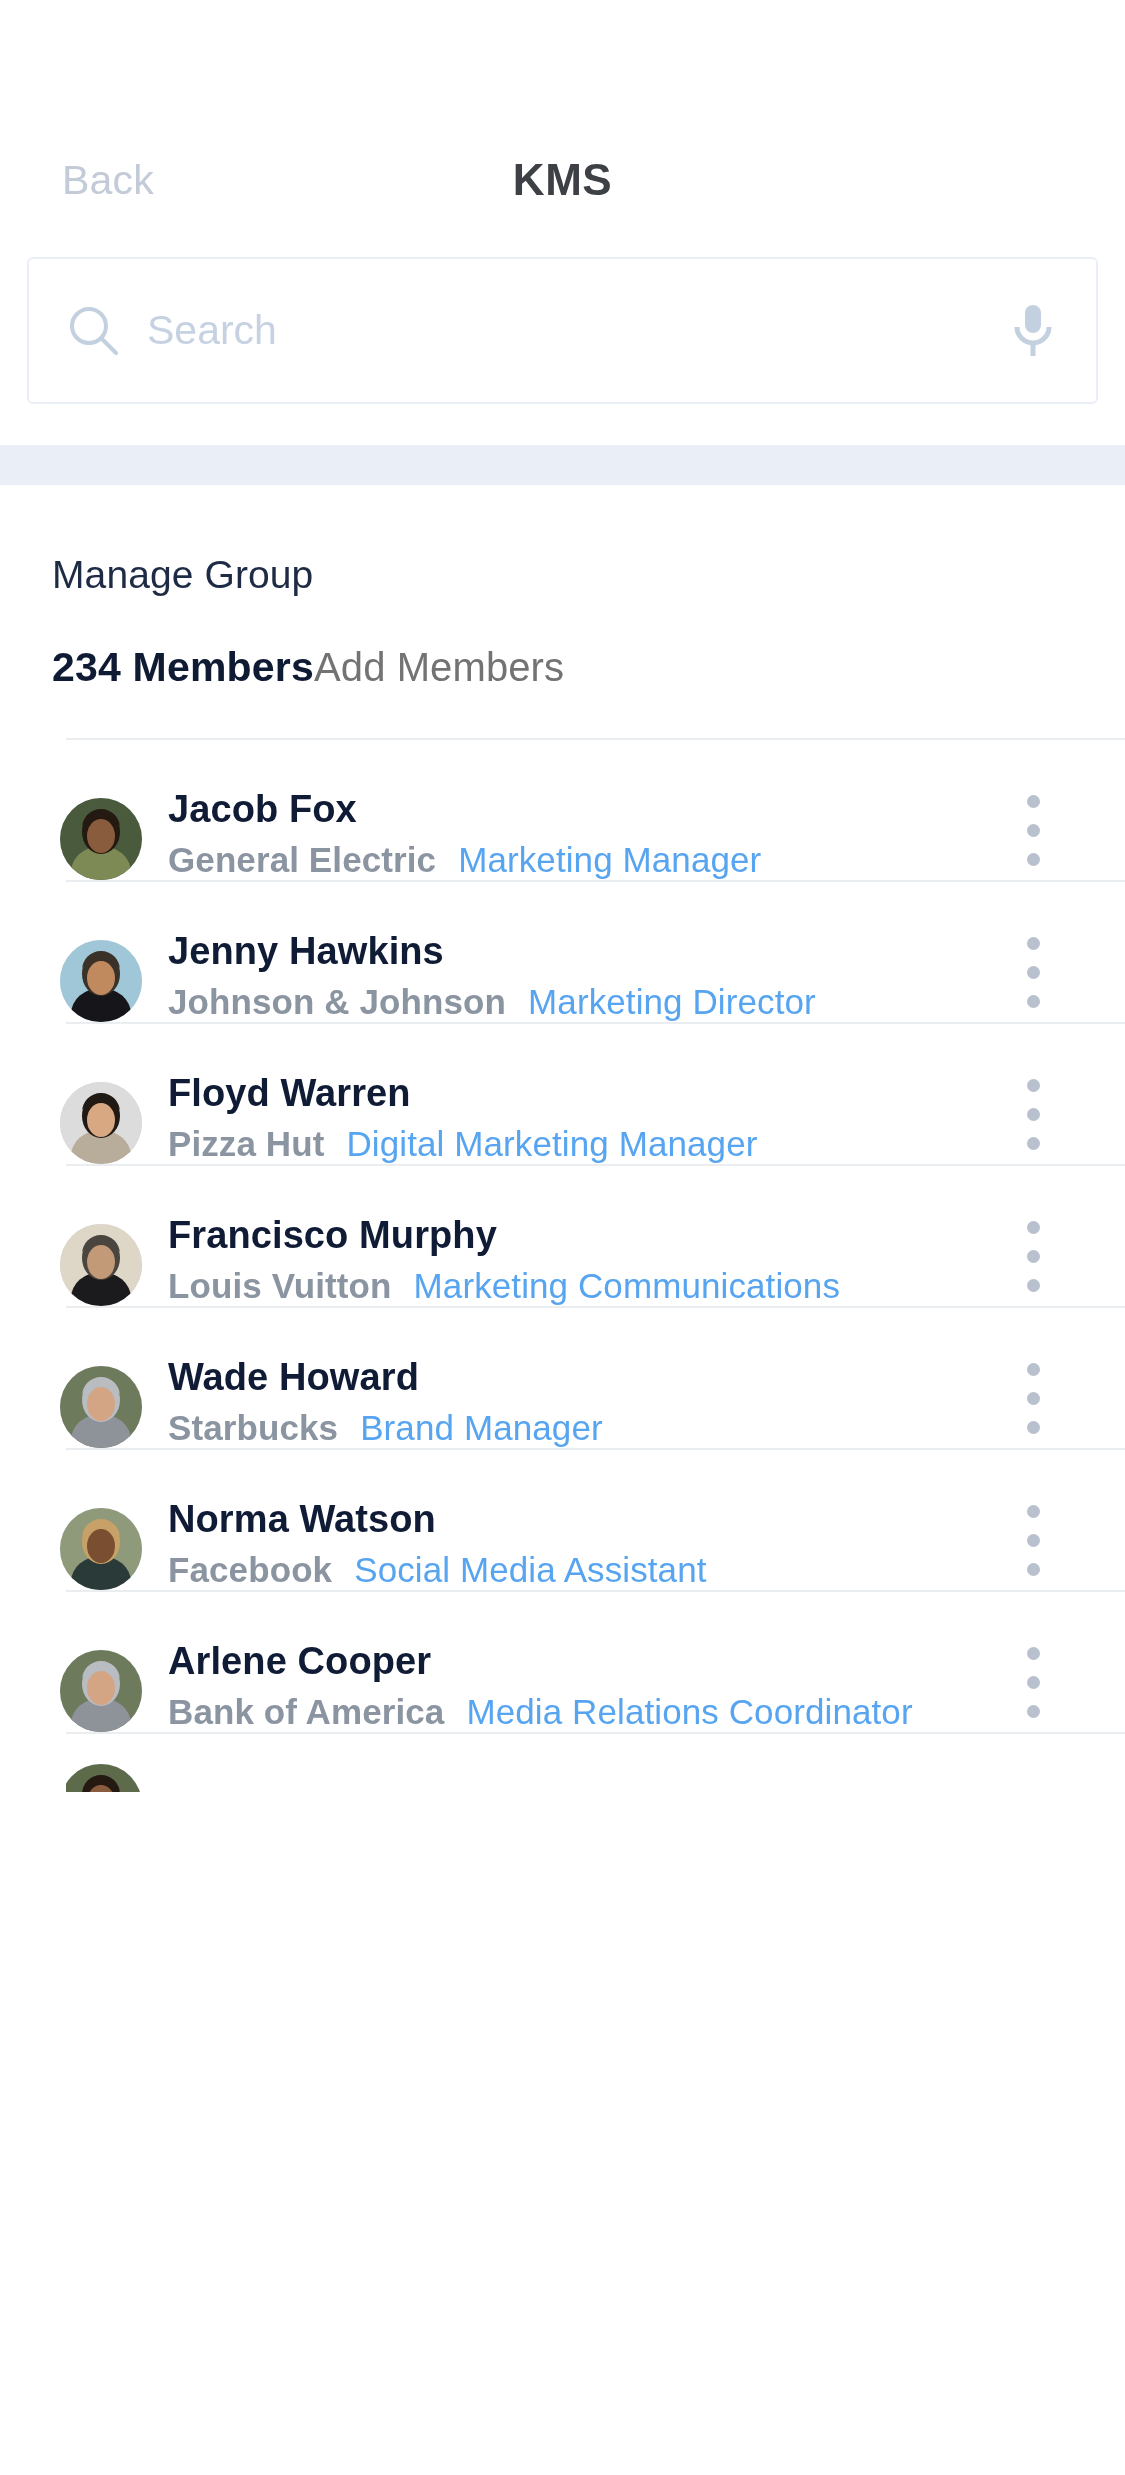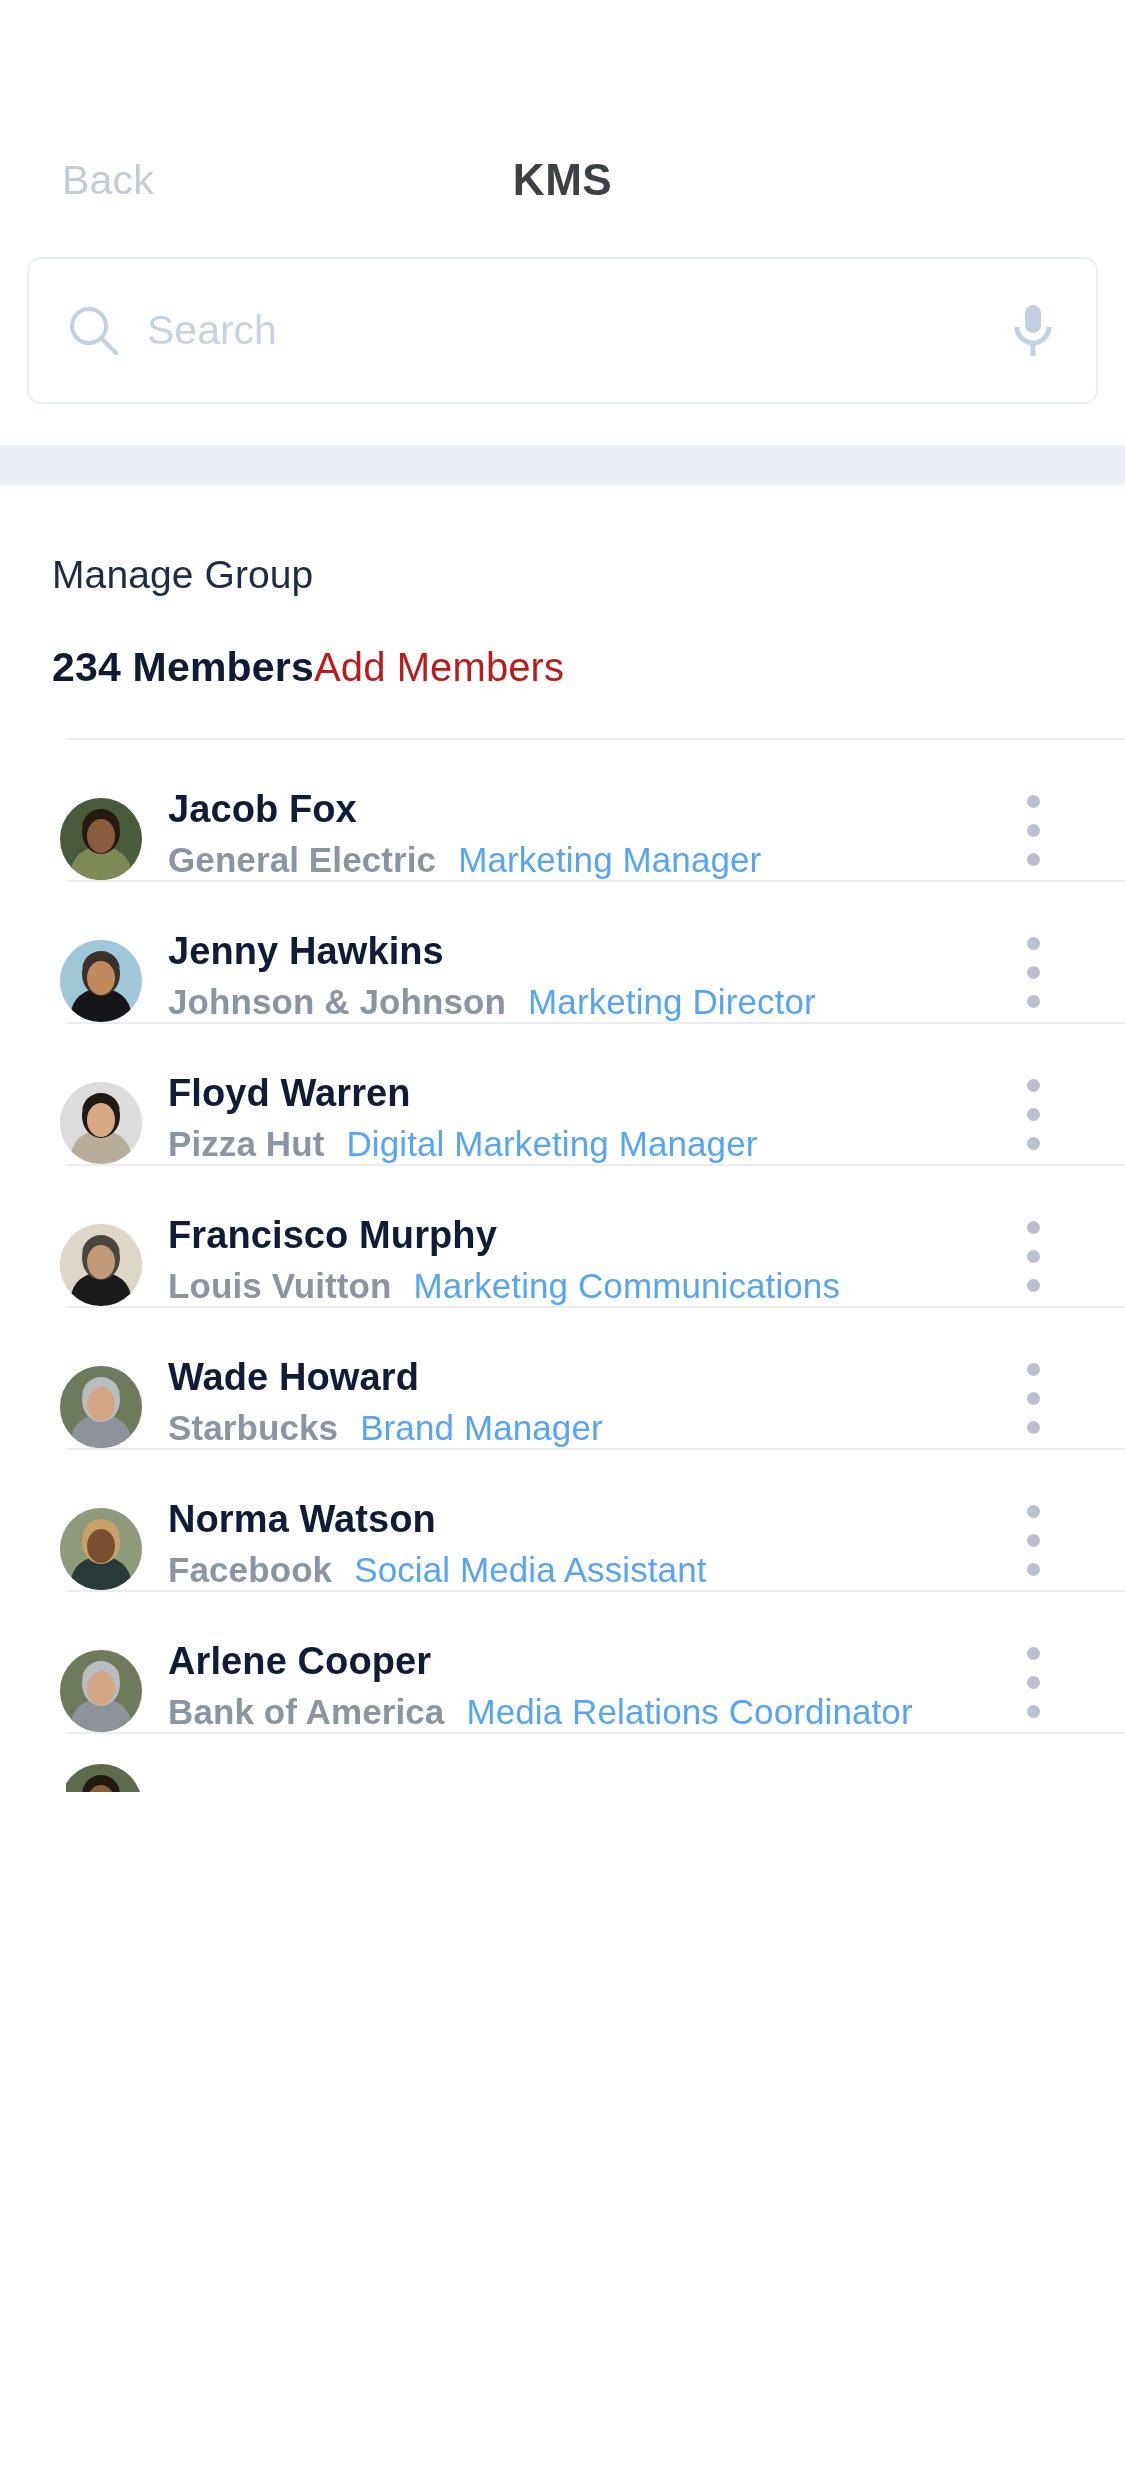--- a/index.html
+++ b/index.html
@@ -63,21 +63,21 @@
 
   
   .search-wrap {
     padding: 17px 27px 41px 27px;
     background: #ffffff;
   }
   .search-box {
     position: relative;
     height: 147px;
     border: 2px solid #eaeef6;
-    border-radius: 14px;
+    border-radius: 6px;
     background: #ffffff;
     display: flex;
     align-items: center;
   }
   .search-icon {
     position: absolute;
     left: 38px;
     top: 50%;
     transform: translateY(-50%);
     width: 54px;
@@ -137,21 +137,21 @@
     padding: 24px 52px 0 52px;
   }
   .member-count {
     font-size: 41px;
     font-weight: 700;
     color: #0f1b33;
     letter-spacing: 0.2px;
   }
   .add-members {
     font-size: 40px;
-    color: #b91c1c;
+    color: #737373;
     font-weight: 400;
     background: none;
     border: none;
     font-family: "Liberation Sans", sans-serif;
     cursor: pointer;
     padding: 0;
     letter-spacing: 0.1px;
     margin-top: 24px;
   }
 

